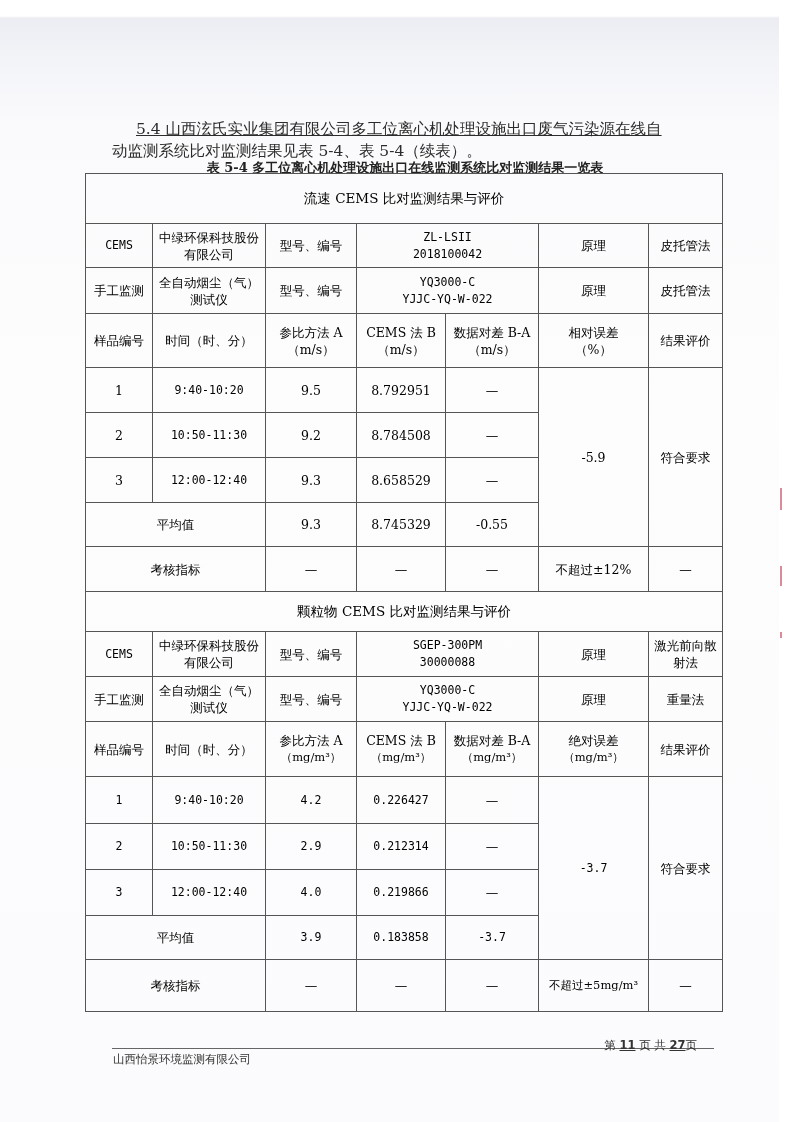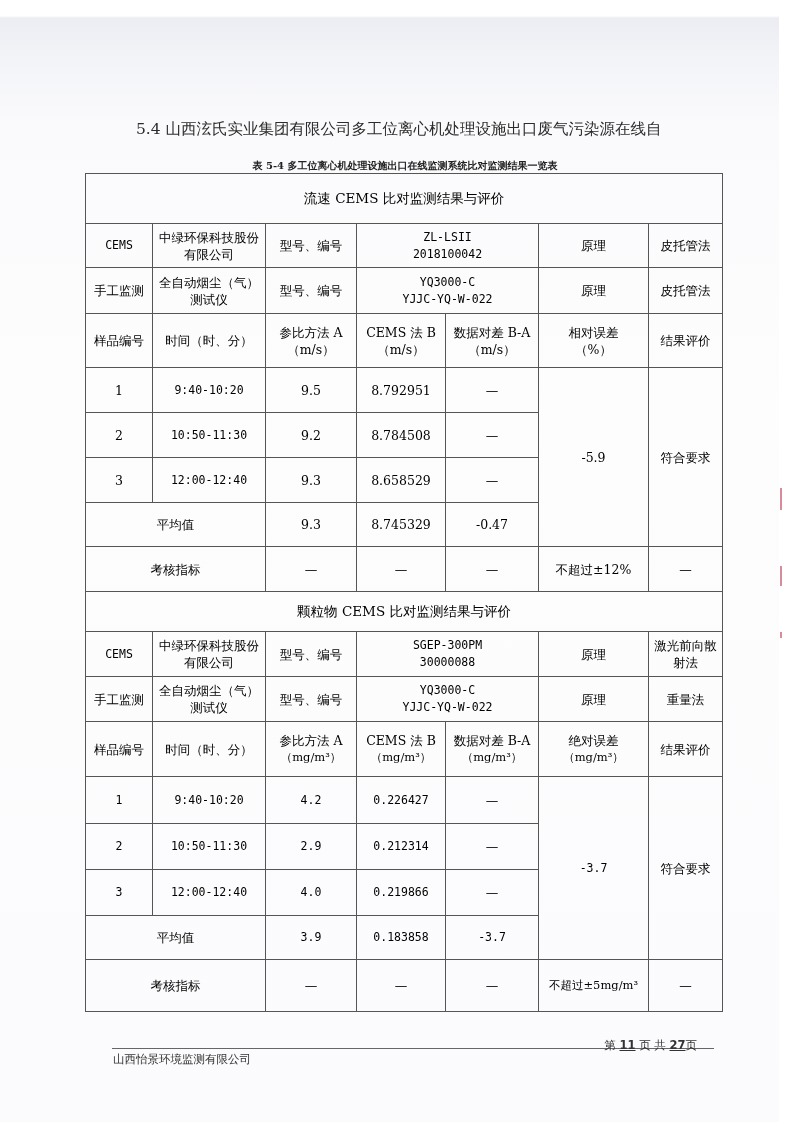--- a/index.html
+++ b/index.html
@@ -15,25 +15,25 @@
     background:linear-gradient(180deg,#ffffff 0px,#ffffff 16px,#ecedf2 18px,#f3f4f8 60px,#fafafc 120px,#fdfdfe 400px,#fbfbfd 1122px);
   }
   .page-edge-right {
     position:absolute; top:16px; right:0; width:14px; height:1106px;
     background:#ffffff;
   }
   .intro {
     position:absolute; left:112px; top:118px; width:600px;
     font-size:15.5px; line-height:22px; color:#2c2c2c;
   }
-  .intro .l1 { padding-left:24px; white-space:nowrap; }
+  .intro .l1 { padding-left:24px; white-space:nowrap;text-decoration:underline; }
   .intro .l2 { white-space:nowrap; }
   .caption {
     position:absolute; left:90px; top:159px; width:630px; text-align:center;
-    font-size:10px; font-weight:bold; color:#222; white-space:nowrap;
+    font-size:13px; font-weight:bold; color:#222; white-space:nowrap;
   }
   table.t {
     position:absolute; left:85px; top:173px; width:637px;
     border-collapse:collapse; table-layout:fixed;
     font-size:12.5px; color:#000000;
   }
   table.t td {
     border:1.3px solid #555; text-align:center; vertical-align:middle;
     padding:0 2px; line-height:17px;
   }
@@ -51,20 +51,21 @@
 
 <div class="scan-band"></div>
 <div class="page-edge-right"></div>
 
 <div class="red-mark" style="left:780px;top:488px;height:22px;"></div>
 <div class="red-mark" style="left:780px;top:566px;height:20px;"></div>
 <div class="red-mark" style="left:780px;top:632px;height:6px;"></div>
 
 <div class="intro">
   <div class="l1">5.4 山西泫氏实业集团有限公司多工位离心机处理设施出口废气污染源在线自</div>
+  <div class="l2">动监测系统比对监测结果见表 5-4、表 5-4（续表）。</div>
 </div>
 
 <div class="caption">表 5-4 多工位离心机处理设施出口在线监测系统比对监测结果一览表</div>
 
 <table class="t">
   <colgroup>
     <col style="width:67px">
       <col style="width:113px">
       <col style="width:91px">
       <col style="width:89px">
@@ -140,21 +141,21 @@
     <td>3</td>
     <td class="mono">12:00-12:40</td>
     <td>9.3</td>
     <td>8.658529</td>
     <td>—</td>
   </tr>
   <tr style="height:44px">
     <td colspan="2">平均值</td>
     <td>9.3</td>
     <td>8.745329</td>
-    <td>-0.47</td>
+    <td>-0.55</td>
   </tr>
   <tr style="height:45px">
     <td colspan="2">考核指标</td>
     <td>—</td>
     <td>—</td>
     <td>—</td>
     <td>不超过±12%</td>
     <td>—</td>
   </tr>
 

